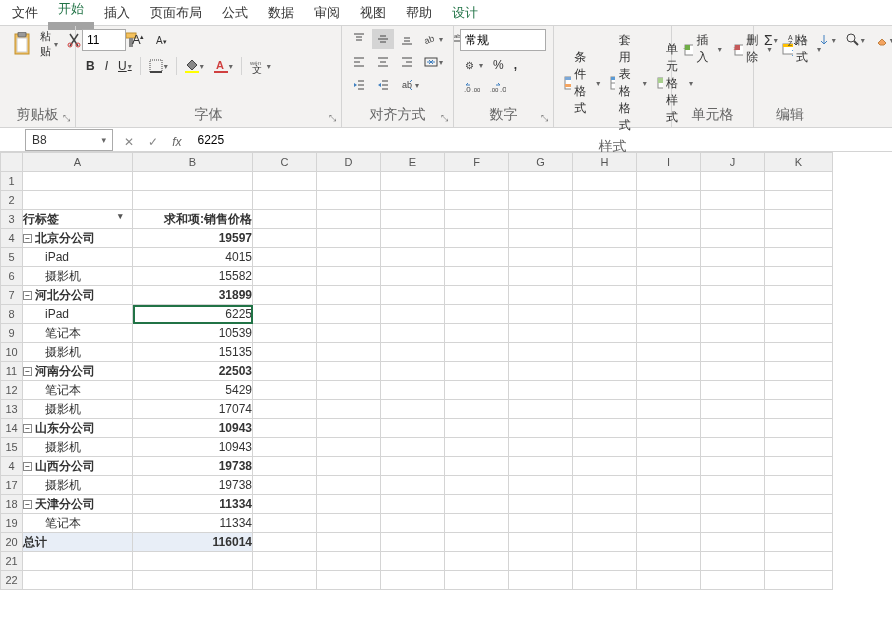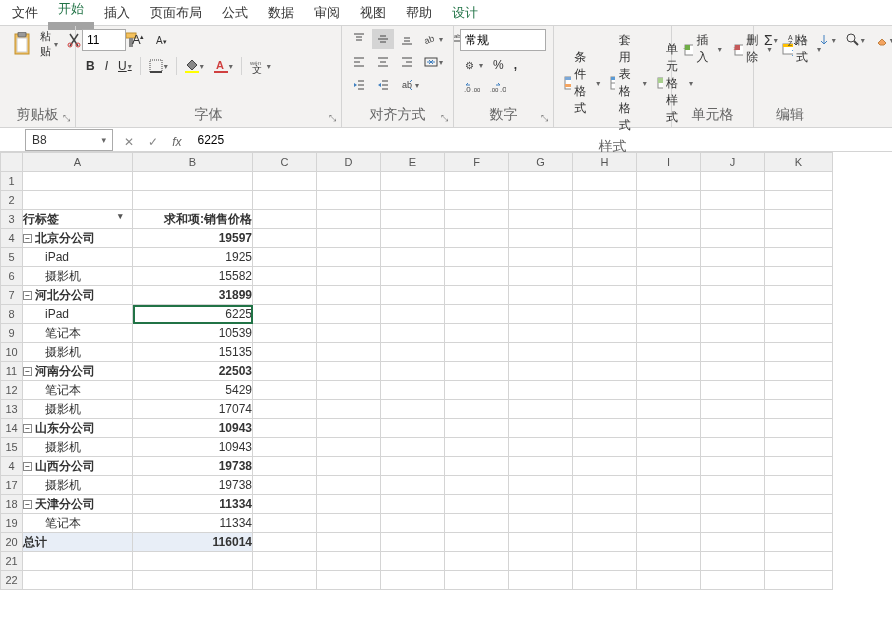--- a/index.html
+++ b/index.html
@@ -483,21 +483,21 @@
           <td class="cell colStd"></td>
           <td class="cell colStd"></td>
           <td class="cell colStd"></td>
           <td class="cell colK"></td>
         </tr>
       </tbody>
       <tbody>
         <tr>
           <th class="rowhead">5</th>
           <td class="cell colA indent1">iPad</td>
-          <td class="cell colB right">1925</td>
+          <td class="cell colB right">4015</td>
           <td class="cell colStd"></td>
           <td class="cell colStd"></td>
           <td class="cell colStd"></td>
           <td class="cell colStd"></td>
           <td class="cell colStd"></td>
           <td class="cell colStd"></td>
           <td class="cell colStd"></td>
           <td class="cell colStd"></td>
           <td class="cell colK"></td>
         </tr>

